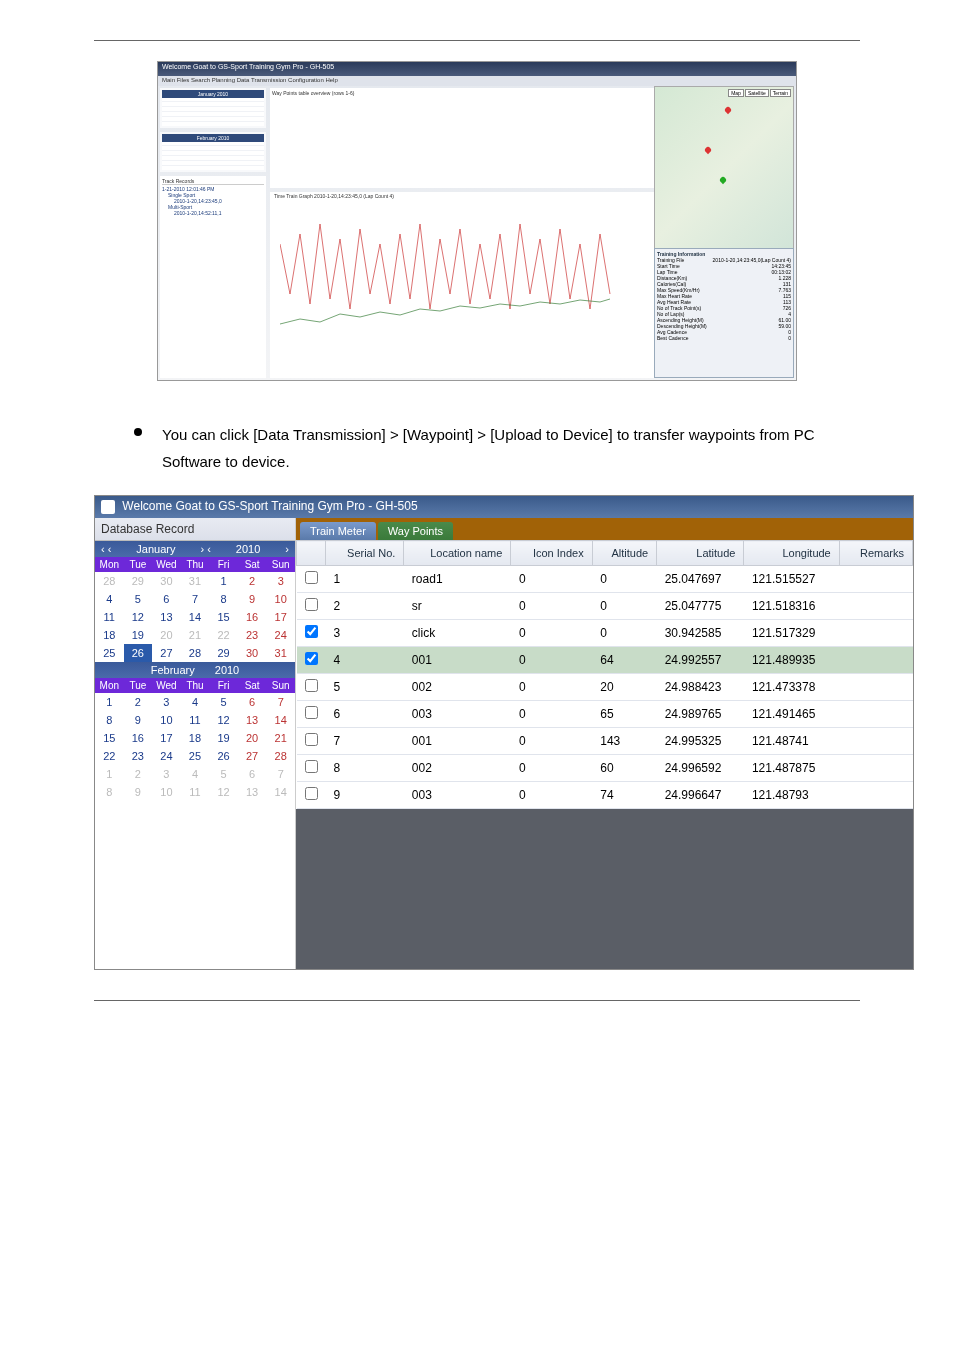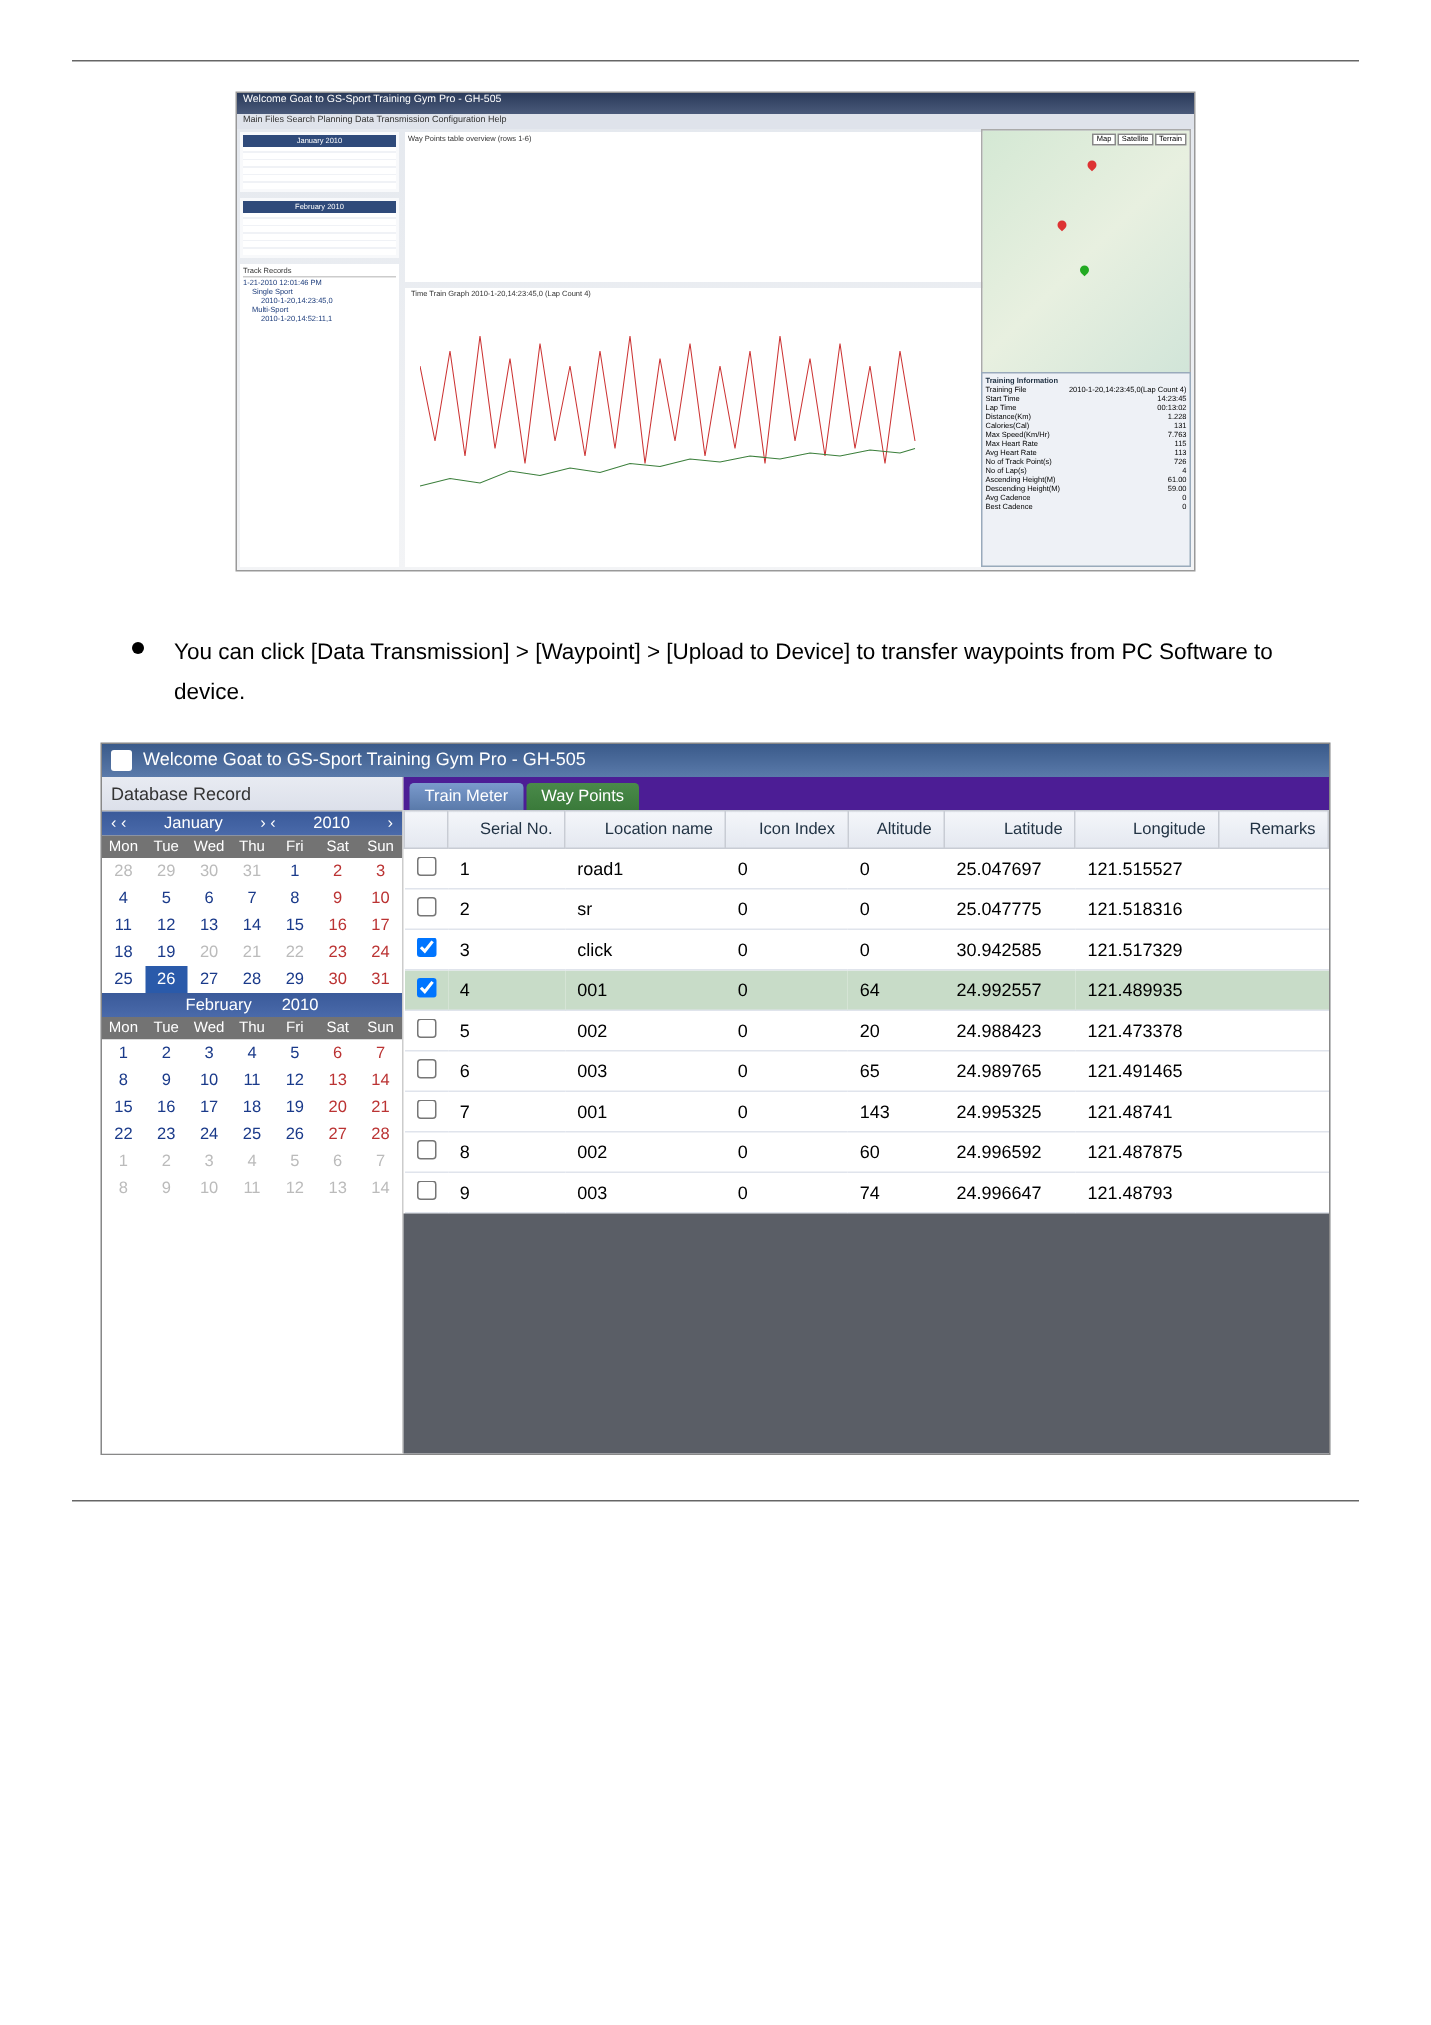--- a/index.html
+++ b/index.html
@@ -1,17 +1,17 @@
 <!DOCTYPE html>
 <html><head>
 <meta charset="utf-8">
 <style>
   * { box-sizing: border-box; margin: 0; padding: 0; }
   body { font-family: Arial, sans-serif; background: #fff; width: 954px; margin: 0 auto; color: #000; }
-  .page { padding: 40px 48px; }
+  .page { padding: 40px 94px; }
   hr.top-rule { border: none; border-top: 1px solid #666; margin-bottom: 20px; }
   hr.bottom-rule { border: none; border-top: 1px solid #666; margin-top: 30px; }
   
   
   .screenshot-small { width: 640px; height: 320px; margin: 0 auto 40px; border: 1px solid #999; background: linear-gradient(#e4e8ee,#f3f4f6); position: relative; font-size: 6px; }
   .ss1-titlebar { height: 14px; background: linear-gradient(#2a3a5a,#4a5a7a); color:#fff; font-size:7px; padding:1px 4px; position:relative; }
   .ss1-menubar { height:10px; background:#dfe3eb; color:#333; font-size:6px; padding:1px 4px; }
   .ss1-body { display:flex; height:calc(100% - 24px); }
   .ss1-left { width:110px; display:flex; flex-direction:column; }
   .ss1-cal { background:#f8f9fb; margin:2px; font-size:5px; padding:2px; }
@@ -37,29 +37,29 @@
   
   .screenshot-large { width: 820px; margin: 10px auto 30px; border: 1px solid #888; background: #f0f2f6; font-size: 11px; }
   .ss2-titlebar { height: 22px; background: linear-gradient(#3a5a8a,#5a7aaa); color:#fff; font-size:12px; padding:3px 6px; }
   .ss2-menubar { height:22px; background: linear-gradient(#e8ebf2,#d8dce6); color:#333; font-size:12px; padding:3px 8px; display:flex; gap:16px; }
   .ss2-body { display:flex; }
   .ss2-left { width: 200px; background: #fff; }
   .ss2-db-label { background: linear-gradient(#e8ebf2,#dce0ea); padding:4px 6px; font-size:12px; color:#333; border-bottom:1px solid #bbb; }
   .ss2-cal { margin:0; }
   .ss2-cal-nav { background: linear-gradient(#3a5a9a,#4a6aaa); color:#fff; display:flex; justify-content:space-between; align-items:center; padding:2px 6px; font-size:11px; }
   .ss2-cal-nav span { cursor:default; }
-  .ss2-cal-hdr { display:grid; grid-template-columns:repeat(7,1fr); background:#737373; color:#fff; font-size:10px; text-align:center; }
+  .ss2-cal-hdr { display:grid; grid-template-columns:repeat(7,1fr); background:#6d28d9; color:#fff; font-size:10px; text-align:center; }
   .ss2-cal-hdr div { padding:2px 0; }
   .ss2-cal-grid { display:grid; grid-template-columns:repeat(7,1fr); background:#fff; text-align:center; font-size:11px; }
   .ss2-cal-grid div { padding:3px 0; color:#1a3a8a; }
   .ss2-cal-grid .dim { color:#bbb; }
   .ss2-cal-grid .wkend { color:#b33; }
   .ss2-cal-grid .sel { background:#2a5aaa; color:#fff; }
   .ss2-right { flex:1; background:#fff; border-left:1px solid #ccc; }
-  .ss2-tabs { display:flex; background:#4c1d95; padding:4px 4px 0; gap:2px; }
+  .ss2-tabs { display:flex; background:#a16207; padding:4px 4px 0; gap:2px; }
   .ss2-tab { background:linear-gradient(#7a9acc,#5a7aaa); color:#fff; padding:3px 10px; border-radius:3px 3px 0 0; font-size:11px; }
   .ss2-tab.active { background:linear-gradient(#4a8a4a,#3a7a3a); }
   .ss2-table { width:100%; border-collapse:collapse; font-size:12px; }
   .ss2-table th { background:linear-gradient(#f4f6fa,#e4e8f0); color:#234; padding:6px 8px; text-align:right; font-weight:normal; border:1px solid #c8ccd4; font-size:11px; }
   .ss2-table td { padding:5px 8px; border-bottom:1px solid #e0e4ec; }
   .ss2-table tr.hl td { background:#c8dcc8; }
   .ss2-table input[type=checkbox] { margin:0; }
   .ss2-empty { height:160px; background:#5a5e66; }
   .chk-col { width:26px; text-align:center; }
 </style>

